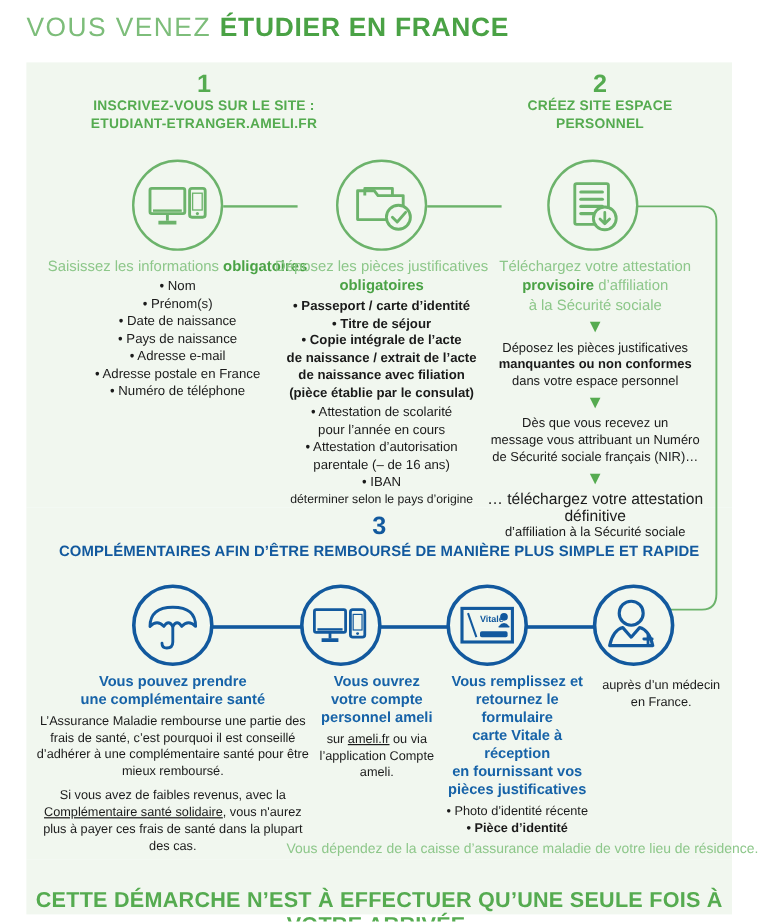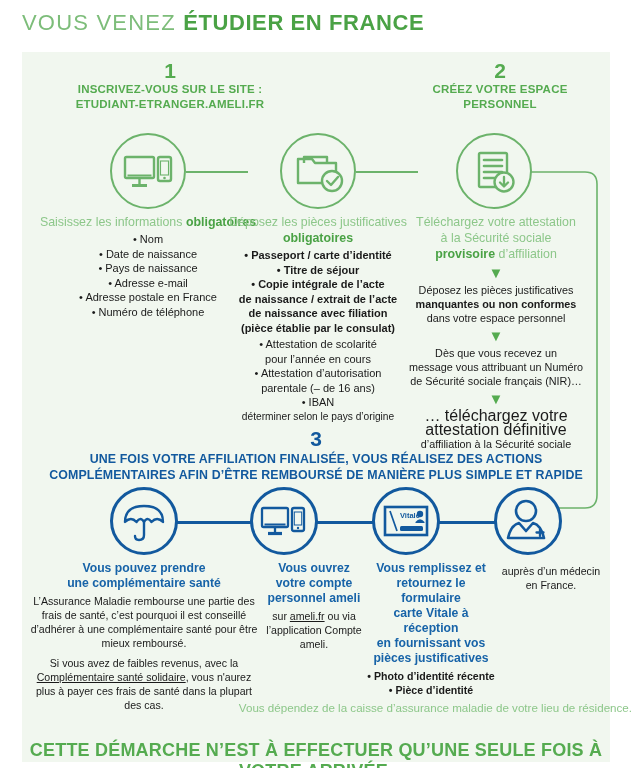--- a/index.html
+++ b/index.html
@@ -141,21 +141,21 @@
   </svg>
 
   <div class="step-num" style="left:60px; top:60px; width:220px;">1</div>
   <div class="step-head" style="left:40px; top:82px; width:260px;">
     <div class="u">INSCRIVEZ-VOUS SUR LE SITE :</div>
     <div class="u">ETUDIANT-ETRANGER.AMELI.FR</div>
   </div>
 
   <div class="step-num" style="left:390px; top:60px; width:220px;">2</div>
   <div class="step-head" style="left:390px; top:82px; width:220px;">
-    <div>CRÉEZ VOTRE ESPACE</div>
+    <div>CRÉEZ SITE ESPACE</div>
     <div>PERSONNEL</div>
   </div>
 
   <div class="conn" style="left:186px; top:171px; width:62px;"></div>
   <div class="conn" style="left:356px; top:171px; width:62px;"></div>
 
   <div class="circle green" style="left:110px; top:133px; width:76px; height:76px;">
     <svg width="72" height="72" viewBox="0 0 72 72">
       <g fill="none" stroke="#6cb36b" stroke-width="2.4">
         <rect x="13" y="22" width="29" height="21" rx="1.5"></rect>
@@ -193,20 +193,21 @@
       <path d="M46 42 L46 51 M42 47.5 L46 51.5 L50 47.5" fill="none" stroke="#6cb36b" stroke-width="2.3" stroke-linecap="round" stroke-linejoin="round"></path>
     </svg>
   </div>
 
   <div class="col" style="left:38px; top:214px; width:220px;">
     <div class="col-title">
       <span>Saisissez les informations </span><b>obligatoires</b>
     </div>
     <div class="col-list">
       <div>• Nom</div>
+      <div>• Prénom(s)</div>
       <div>• Date de naissance</div>
       <div>• Pays de naissance</div>
       <div>• Adresse e-mail</div>
       <div>• Adresse postale en France</div>
       <div>• Numéro de téléphone</div>
     </div>
   </div>
 
   <div class="col" style="left:222px; top:214px; width:192px;">
     <div class="col-title">
@@ -226,48 +227,47 @@
       <div>• Attestation d’autorisation</div>
       <div>parentale (– de 16 ans)</div>
       <div>• IBAN</div>
       <div style="font-size:10.2px">déterminer selon le pays d’origine</div>
     </div>
   </div>
 
   <div class="col" style="left:398px; top:214px; width:196px;">
     <div class="col-title">
       <div>Téléchargez votre attestation</div>
+      <div><b>provisoire</b><span> d’affiliation</span></div>
       <div>à la Sécurité sociale</div>
-      <div><b>provisoire</b><span> d’affiliation</span></div>
     </div>
 
     <div class="arrow">▼</div>
     <div class="flow-txt">
       <div>Déposez les pièces justificatives</div>
       <div style="font-weight:bold">manquantes ou non conformes</div>
       <div>dans votre espace personnel</div>
     </div>
 
     <div class="arrow">▼</div>
     <div class="flow-txt">
       <div>Dès que vous recevez un</div>
       <div>message vous attribuant un Numéro</div>
       <div>de Sécurité sociale français (NIR)…</div>
     </div>
 
     <div class="arrow">▼</div>
     <div class="flow-txt">
-      <div style="font-size:16px">… téléchargez votre attestation définitive</div>
+      <div style="font-size:13px">… téléchargez votre attestation définitive</div>
       <div>d’affiliation à la Sécurité sociale</div>
     </div>
   </div>
 
   <div class="s3-num">3</div>
   <div class="s3-head">
-    <div>UNE FOIS VOTRE AFFILIATION FINALISÉE, VOUS RÉALISEZ DES ACTIONS</div>
     <div>COMPLÉMENTAIRES AFIN D’ÊTRE REMBOURSÉ DE MANIÈRE PLUS SIMPLE ET RAPIDE</div>
   </div>
 
   <div class="conn blue" style="left:175px; top:521px; width:80px;"></div>
   <div class="conn blue" style="left:315px; top:521px; width:62px;"></div>
   <div class="conn blue" style="left:437px; top:521px; width:62px;"></div>
 
   <div class="circle blue" style="left:110px; top:487px; width:68px; height:68px;">
     <svg width="62" height="62" viewBox="0 0 62 62">
       <path d="M12 32 Q12 16 31 16 Q50 16 50 32 Q44 26 38.5 32 Q34.5 26 31 32 Q27.5 26 23.5 32 Q18 26 12 32 Z" fill="none" stroke="#12599e" stroke-width="2.4" stroke-linejoin="round"></path>
@@ -330,21 +330,21 @@
     </div>
   </div>
 
   <div class="bcol" style="left:366px; top:561px; width:130px;">
     <div class="bcol-title" style="white-space:pre-line">Vous remplissez et
 retournez le formulaire
 carte Vitale à réception
 en fournissant vos
 pièces justificatives</div>
     <div class="bcol-body">
-      <div style="font-weight:bold">• Photo d’identité récente</div>
+      <div style="font-weight:normal">• Photo d’identité récente</div>
       <div style="font-weight:bold">• Pièce d’identité</div>
     </div>
   </div>
 
   <div class="bcol" style="left:492px; top:561px; width:118px;">
     <div class="bcol-body" style="white-space:pre-line">auprès d’un médecin
 en France.</div>
   </div>
 
   <div class="foot1">Vous dépendez de la caisse d’assurance maladie de votre lieu de résidence.</div>

